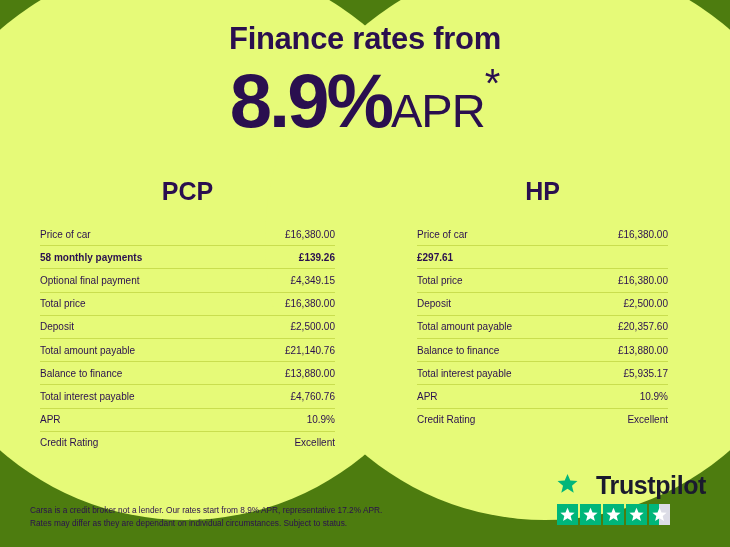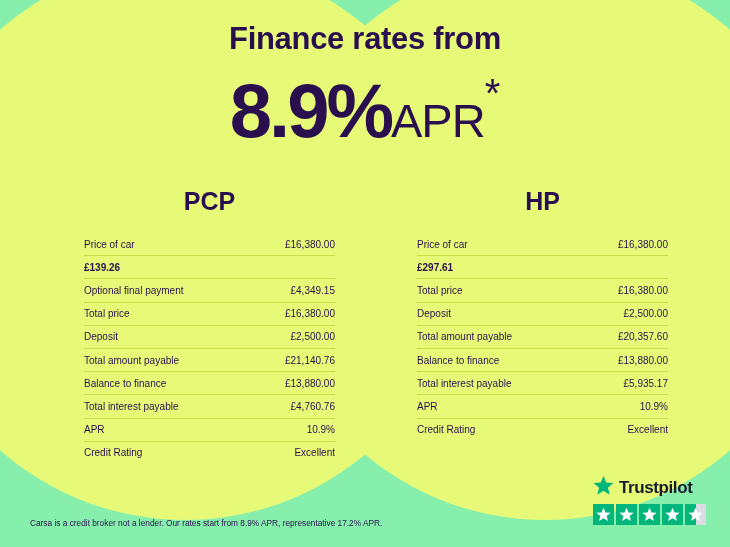--- a/index.html
+++ b/index.html
@@ -10,21 +10,21 @@
     width: 730px;
     height: 547px;
     font-family: "Liberation Sans", sans-serif;
     background: #ffffff;
   }
   .canvas {
     position: relative;
     width: 730px;
     height: 547px;
     overflow: hidden;
-    background: #86efac;
+    background: #4d7c0f;
   }
   
   .blob {
     position: absolute;
     border-radius: 50%;
     background: #e6fa78;
   }
   .blob-left {
     width: 560px;
     height: 560px;
@@ -47,21 +47,21 @@
     text-align: center;
     color: #2a0f4f;
     font-weight: bold;
     font-size: 31px;
     letter-spacing: -0.3px;
     padding-top: 21px;
   }
   .rate-line {
     text-align: center;
     color: #2a0f4f;
-    margin-top: 16px;
+    margin-top: 6px;
     white-space: nowrap;
   }
   .rate-big {
     font-size: 76px;
     font-weight: bold;
     letter-spacing: -3px;
     line-height: 1;
   }
   .rate-apr {
     font-size: 47px;
@@ -77,21 +77,21 @@
   }
   .columns {
     display: flex;
     margin-top: 38px;
   }
   .col {
     width: 50%;
     box-sizing: border-box;
   }
   .col-left {
-    padding-left: 84px;
+    padding-left: 40px;
     padding-right: 30px;
   }
   .col-right {
     padding-left: 52px;
     padding-right: 62px;
   }
   .col-title {
     text-align: center;
     color: #2a0f4f;
     font-size: 25px;
@@ -136,23 +136,24 @@
     z-index: 3;
     text-align: left;
   }
   .tp-top {
     display: flex;
     align-items: center;
     gap: 5px;
   }
   .tp-name {
     color: #1a1a2e;
-    font-size: 17px;
+    font-size: 25px;
     font-weight: bold;
     letter-spacing: -0.4px;
+    margin-left: 13px;
   }
   .tp-stars {
     display: flex;
     gap: 2px;
     margin-top: 4px;
   }
   .tp-star {
     width: 21px;
     height: 21px;
     background: #00b67a;
@@ -185,20 +186,21 @@
     <div class="columns">
 
       <div class="col col-left">
         <div class="col-title">PCP</div>
 
         <div class="row">
           <span class="label">Price of car</span>
           <span class="value">£16,380.00</span>
         </div>
         <div class="row bold">
+          <span class="label">58 monthly payments</span>
           <span class="value">£139.26</span>
         </div>
         <div class="row">
           <span class="label">Optional final payment</span>
           <span class="value">£4,349.15</span>
         </div>
         <div class="row">
           <span class="label">Total price</span>
           <span class="value">£16,380.00</span>
         </div>
@@ -266,20 +268,21 @@
           <span class="label">Credit Rating</span>
           <span class="value">Excellent</span>
         </div>
       </div>
 
     </div>
   </div>
 
   <div class="footer">
     <div>Carsa is a credit broker not a lender. Our rates start from 8.9% APR, representative 17.2% APR.</div>
+    <div>Rates may differ as they are dependant on individual circumstances. Subject to status.</div>
   </div>
 
   <div class="trustpilot">
     <div class="tp-top">
       <span>
         <svg width="21" height="21" viewBox="0 0 24 24" aria-hidden="true">
           <polygon points="12,1 15.2,8.6 23.4,9.2 17.1,14.5 19.1,22.5 12,18.1 4.9,22.5 6.9,14.5 0.6,9.2 8.8,8.6" fill="#00b67a"></polygon>
         </svg>
       </span>
       <span class="tp-name">Trustpilot</span>

